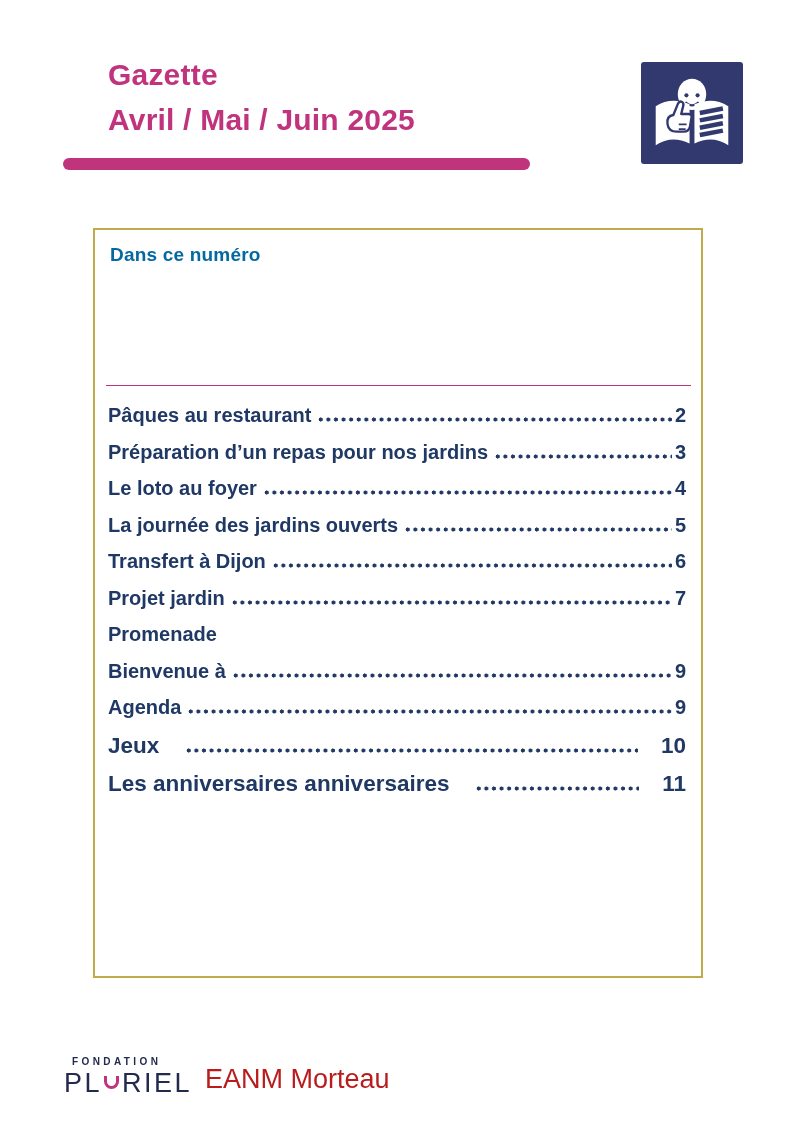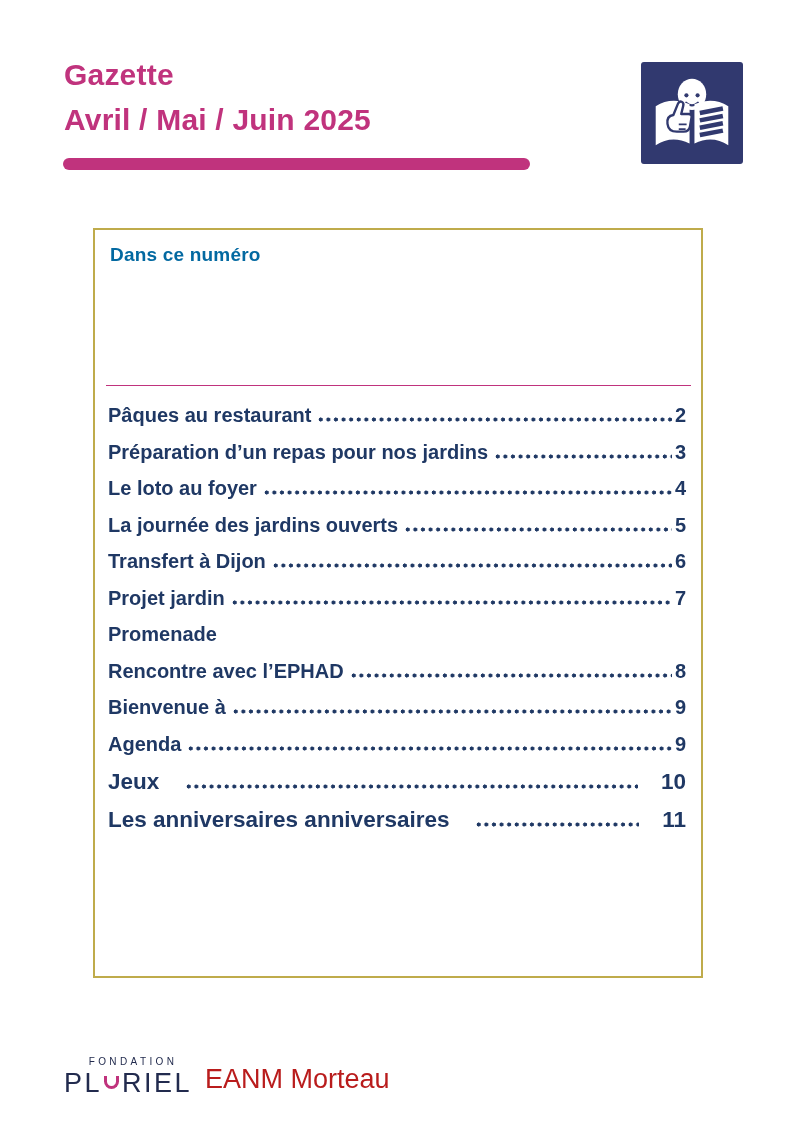--- a/index.html
+++ b/index.html
@@ -2,21 +2,21 @@
 <html><head>
 <meta charset="utf-8">
 <style>
   * { margin:0; padding:0; box-sizing:border-box; }
   html,body { background:#ffffff; }
   body { font-family:"Liberation Sans", sans-serif; }
   .page { position:relative; width:800px; height:1132px; background:#ffffff; overflow:hidden; }
 
   
   .title-block { position:absolute; left:64px; top:52px; color:#c0337d; }
-  .title-line { font-size:30px; font-weight:bold; line-height:45px; letter-spacing:0.2px; }
+  .title-line { font-size:30px; font-weight:bold; line-height:45px; letter-spacing:0.2px;margin-left:44px; }
   .title-bar { position:absolute; left:63px; top:158px; width:467px; height:12px;
                background:#c0337d; border-radius:6px; }
   .falc-icon { position:absolute; left:640px; top:62px; width:104px; height:102px; }
 
   
   .toc-box { position:absolute; left:93px; top:228px; width:610px; height:750px;
              border:2.5px solid #bfab4b; background:#ffffff; }
   .toc-heading { margin:14px 0 0 15px; font-size:19px; font-weight:bold; color:#0369a1;
                  letter-spacing:0.2px; }
   .toc-divider { margin:119px 10px 0 11px; border:none; border-top:1.4px solid #c0337d; }
@@ -26,21 +26,21 @@
              white-space:nowrap; }
   .toc-row.large { font-size:22.5px; line-height:26px; margin-bottom:12px;gap:20px; }
   .toc-label { flex:0 0 auto; }
   .toc-dots { flex:1 1 auto; height:5px; margin:0 3px 0 7px; align-self:baseline;
               background-image:radial-gradient(circle at 2.6px 2.5px, #1f3864 1.9px, rgba(0,0,0,0) 2.2px);
               background-size:7.6px 5px; background-repeat:repeat-x; background-position:left bottom; }
   .toc-page { flex:0 0 auto; text-align:right; }
 
   
   .footer-logo { position:absolute; left:62px; top:1056px; width:132px; color:#222b4e; }
-  .logo-top { font-size:10px; font-weight:normal; letter-spacing:3.4px; text-align:center;
+  .logo-top { font-size:10px; font-weight:bold; letter-spacing:3.4px; 
               margin-left:10px; }
   .logo-main { font-size:27px; font-weight:400; letter-spacing:2.5px; margin-top:1px;
                display:flex; align-items:flex-start;justify-content:center; }
   .logo-u-smile { display:inline-block; width:15px; height:13px; border:3px solid #c0337d;
                   border-top:none; border-radius:0 0 13px 13px; margin:8px 3px 0 2px; }
   .site-name { position:absolute; left:205px; top:1064px; font-size:27px; color:#b91c1c; }
 </style>
 </head>
 <body>
 
@@ -101,25 +101,20 @@
         </div>
         <div class="toc-row">
           <span class="toc-label">Projet jardin</span>
           <span class="toc-dots"></span>
           <span class="toc-page">7</span>
         </div>
         <div class="toc-row">
           <span class="toc-label">Promenade</span>
         </div>
         <div class="toc-row">
-          <span class="toc-label">Rencontre avec l’EPHAD</span>
-          <span class="toc-dots"></span>
-          <span class="toc-page">8</span>
-        </div>
-        <div class="toc-row">
           <span class="toc-label">Bienvenue à</span>
           <span class="toc-dots"></span>
           <span class="toc-page">9</span>
         </div>
         <div class="toc-row">
           <span class="toc-label">Agenda</span>
           <span class="toc-dots"></span>
           <span class="toc-page">9</span>
         </div>
         <div class="toc-row large">

